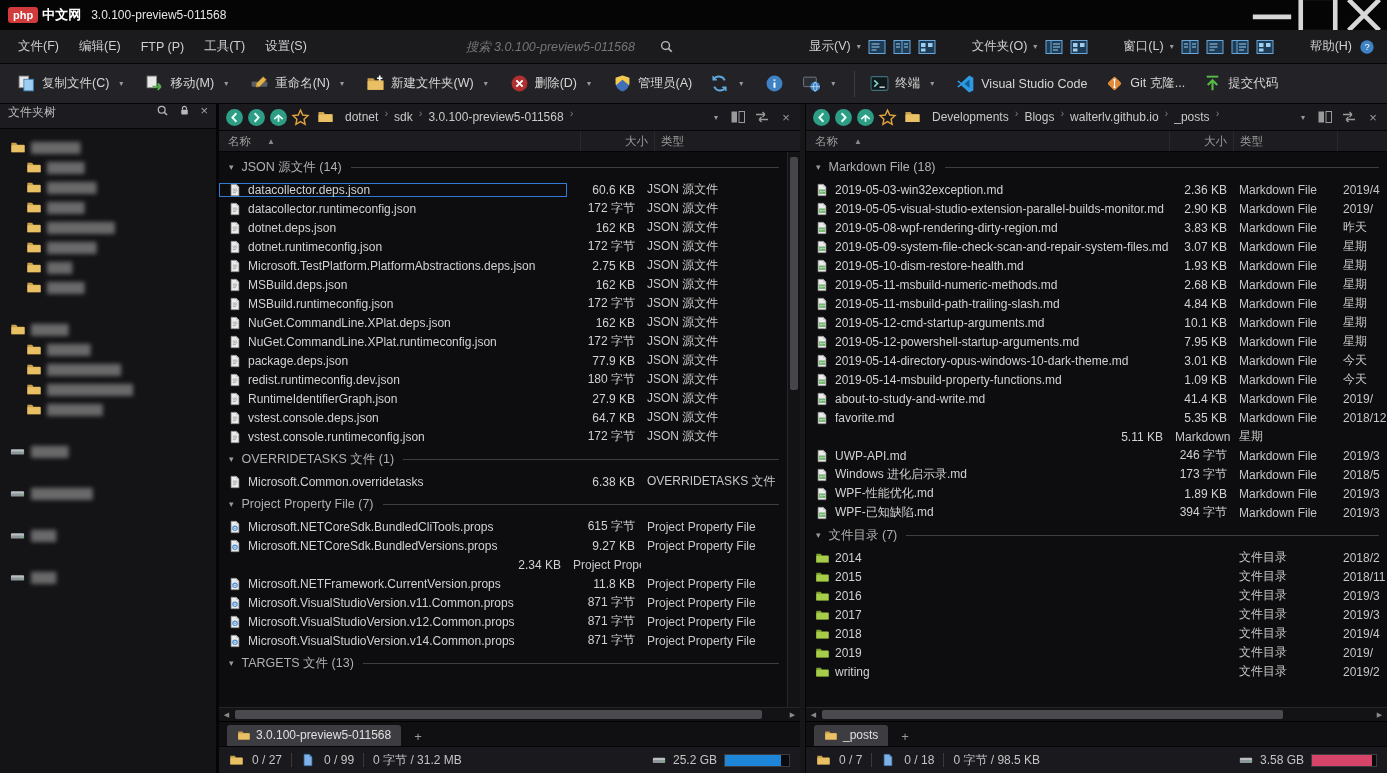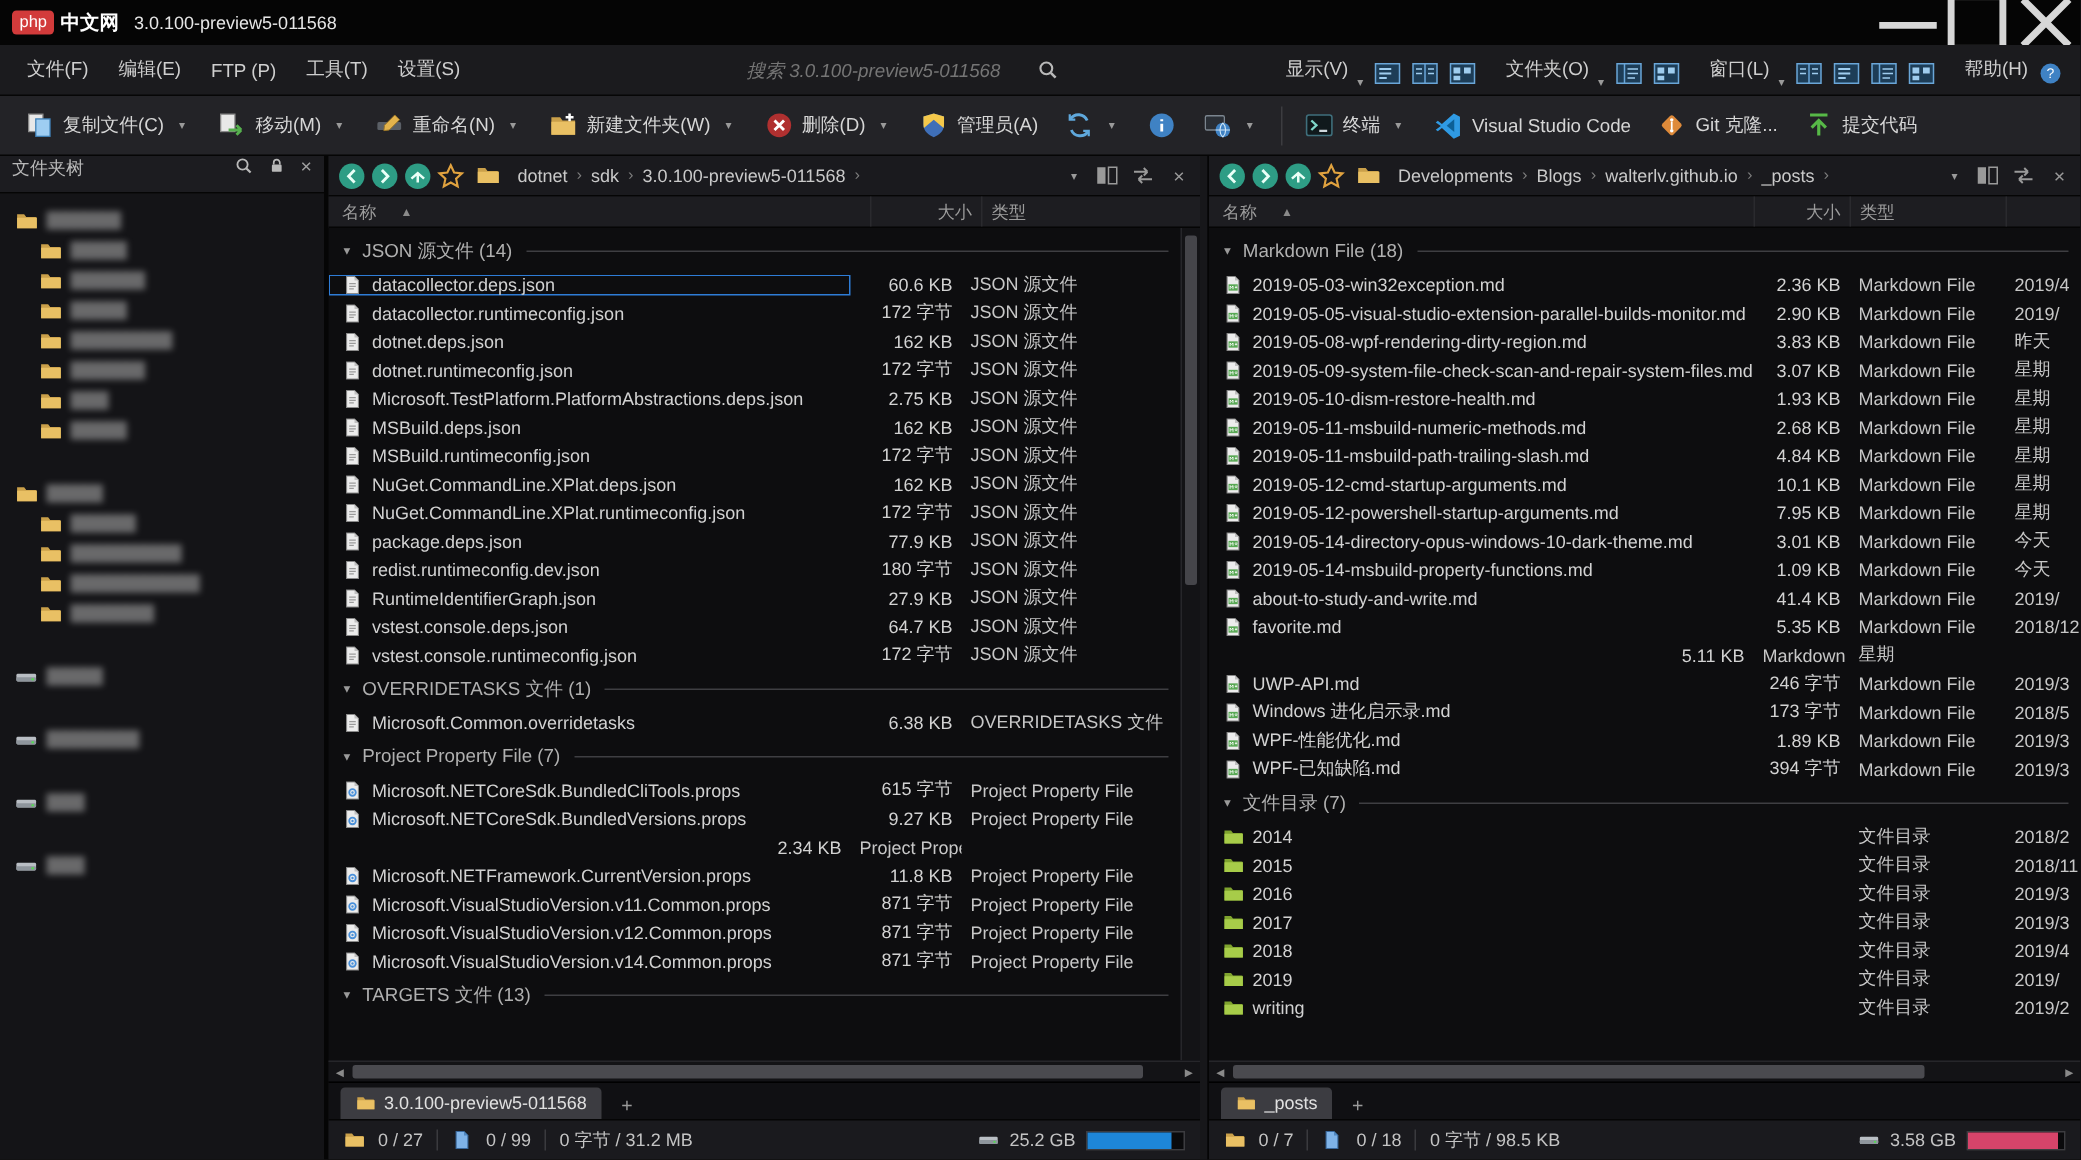--- a/index.html
+++ b/index.html
@@ -2,37 +2,37 @@
 <html><head>
 <meta charset="utf-8">
 <style>
 *{margin:0;padding:0;box-sizing:border-box}
 html,body{width:1387px;height:773px;overflow:hidden;background:#101012;
   font-family:"Liberation Sans","DejaVu Sans",sans-serif;font-size:12px;color:#cfcfcf}
 .app{width:1387px;height:773px;display:flex;flex-direction:column;background:#1d1d20}
 
 
 .titlebar{height:30px;flex:0 0 auto;background:#050505;display:flex;align-items:center;padding-left:8px}
-.logo-badge{background:#d23b3b;color:#fff;font-weight:normal;font-size:11px;padding:2px 5px;border-radius:3px}
+.logo-badge{background:#d23b3b;color:#fff;font-weight:bold;font-size:11px;padding:2px 5px;border-radius:3px}
 .logo-text{color:#fff;font-weight:bold;font-size:13px;margin-left:4px}
 .win-title{color:#e6e6e6;font-size:12px;margin-left:10px}
 .win-controls{margin-left:auto;display:flex;height:100%}
 .wbtn{width:46px;height:100%;display:flex;align-items:center;justify-content:center}
 .wbtn svg{width:11px;height:11px}
 
 
 .menubar{height:34px;flex:0 0 auto;background:#1b1b1e;border-bottom:1px solid #060606;display:flex;align-items:center;padding:0 8px}
 .menu-left{display:flex;align-items:center}
 .menu-item{padding:6px 10px;color:#cfcfcf;font-size:12.5px;white-space:nowrap}
 .flex1{flex:1}
 .searchbox{display:flex;gap:24px}
 .search-input{background:transparent;border:none;outline:none;color:#8c8c8c;font-style:italic;
   font-size:12.5px;width:215px;font-family:inherit;text-align:right}
 .menu-right{display:flex;align-items:center}
-.mr-group{display:flex;align-items:flex-end;margin-left:12px}
+.mr-group{display:flex;align-items:center;margin-left:28px}
 .mr-label{padding:4px 2px 4px 4px;font-size:12.5px;white-space:nowrap}
 .dd{font-size:8px;color:#9a9a9a;margin:0 4px}
 .mr-ic{width:23px;height:20px;display:flex;align-items:center;justify-content:center;margin:0 1px}
 .mr-ic svg{width:18px;height:16px}
 .ic{display:inline-flex;align-items:center;justify-content:center}
 .ic svg{width:100%;height:100%}
 
 
 .toolbar{height:40px;flex:0 0 auto;background:#232327;border-bottom:1px solid #050505;display:flex;align-items:center;padding:0 8px}
 .tbtn{display:flex;align-items:center;gap:6px;padding:6px 9px;border-radius:3px;color:#d6d6d6;font-size:12.5px;white-space:nowrap}
@@ -51,21 +51,21 @@
 .titem .ic{width:15px;height:15px;flex:0 0 auto}
 .redact{filter:blur(2.3px);opacity:.5;letter-spacing:-1px;font-size:10px;color:#bdbdbd}
 .tgap{margin-top:22px}
 .pane-gap{width:5px;flex:0 0 auto;background:#17171a}
 
 
 .pane{flex:1;display:flex;flex-direction:column;min-width:0;background:#0d0d0f;border-left:1px solid #050505}
 .pathbar{height:27px;flex:0 0 auto;display:flex;align-items:center;gap:3px;padding:0 6px;background:#1a1a1e;border-bottom:1px solid #050505}
 .navbtn{width:19px;height:19px;flex:0 0 auto;display:inline-flex}
 .pb-folder{width:16px;height:16px;margin:0 4px;display:inline-flex}
-.crumbs{display:flex;align-items:center;white-space:nowrap;overflow:hidden;color:#c9c9c9}
+.crumbs{display:flex;align-items:flex-start;white-space:nowrap;overflow:hidden;color:#c9c9c9}
 .crumb{padding:3px 5px}
 .csep{color:#7d7d7d;font-size:11px;padding:0 1px}
 .pb-right{margin-left:auto;display:flex;align-items:center;gap:8px}
 .pb-ic{width:16px;height:16px;display:inline-flex;align-items:center;justify-content:center;color:#9a9a9a}
 
 .colheads{flex:0 0 auto;display:grid;height:21px;background:#1d1d21;border-bottom:1px solid #050505;color:#9c9c9c;font-size:11.5px;align-items:center}
 .cols3{grid-template-columns:minmax(0,1fr) 74px 146px}
 .cols4{grid-template-columns:minmax(0,1fr) 64px 104px 50px}
 .ch{padding:0 6px;border-left:1px solid #2a2a2e;height:100%;display:flex;align-items:center;gap:16px;overflow:hidden}
 .ch:first-child{border-left:none;padding-left:9px}

